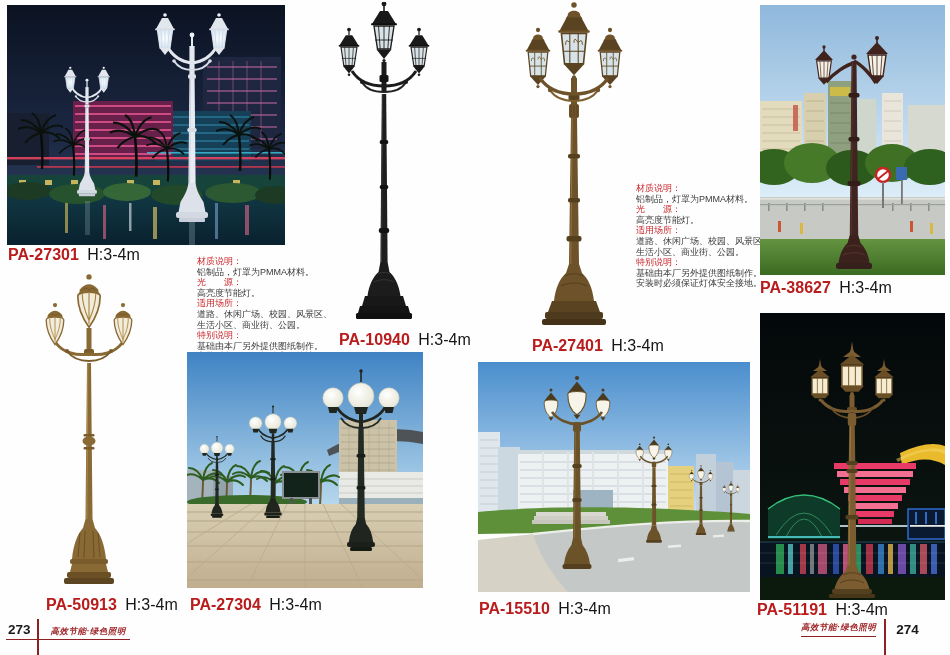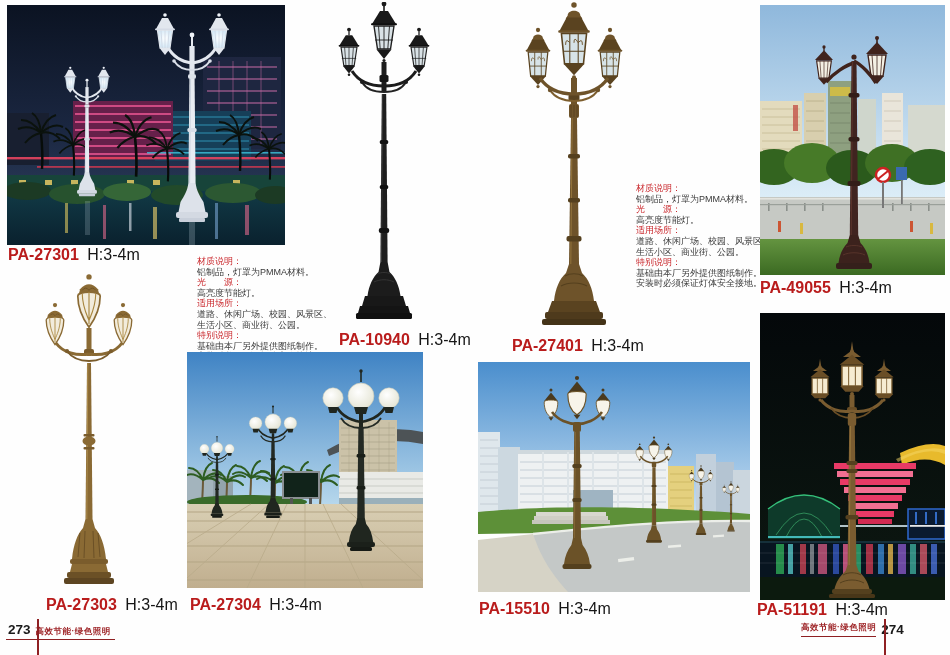--- a/index.html
+++ b/index.html
@@ -4,23 +4,23 @@
 <style>
   html,body{margin:0;padding:0;background:#ffffff;}
   #page{position:relative;width:950px;height:655px;background:#fefefe;overflow:hidden;
         font-family:"Liberation Sans","DejaVu Sans",sans-serif;}
   .photo, .lampfig{position:absolute;display:block;}
   .plabel{position:absolute;font-size:16px;white-space:nowrap;letter-spacing:0;}
   .plabel .code{color:#b91c1c;font-weight:bold;}
   .plabel .ht{color:#161616;font-weight:500;margin-left:4px;}
   .spec{position:absolute;width:142px;font-size:9px;line-height:10.6px;color:#3a3a3a;}
   .spec .sr{color:#c9252a;font-weight:normal;}
-  .footer{position:absolute;top:620px;height:17px;display:flex;align-items:flex-end;gap:5px;}
+  .footer{position:absolute;top:620px;height:17px;display:flex;align-items:flex-end;gap:20px;}
   .footer .pageno{font-size:13.5px;font-weight:bold;color:#1a1a1a;line-height:14px;}
-  .footer .slogan{font-size:8.5px;font-weight:bold;color:#a0292c;line-height:12px;letter-spacing:.5px;}
+  .footer .slogan{font-size:8.5px;font-weight:bold;color:#a0292c;line-height:12px;letter-spacing:.5px;font-style:italic;}
   .footer-l{left:6px;border-bottom:1.5px solid #8f2023;padding:0 4px 2px 2px;}
   .footer-r{left:799px;padding:0 2px 2px 2px;}
   .footer-r .slogan{border-bottom:1.5px solid #8f2023;padding-bottom:3px;}
   .vline{position:absolute;width:1.5px;background:#8f2023;}
   .vline-l{left:37px;top:619px;height:36px;}
   .vline-r{left:884px;top:619px;height:36px;}
 </style>
 </head>
 <body>
 
@@ -191,21 +191,21 @@
     <rect x="47.5" y="161" width="11" height="2.5" rx="1" fill="#7a5c2c"></rect>
     <rect x="47.5" y="174" width="11" height="2.5" rx="1" fill="#7a5c2c"></rect>
     <path d="M49.5,246 L56.5,246 L59,255 C64.5,261 68.5,271 70,286 L36,286 C37.5,271 41.5,261 47,255 Z" fill="#8a6a34"></path>
     <path d="M44,260 L42,284 M49,258 L48,285 M57,258 L58,285 M62,260 L64,284" stroke="#6b5026" stroke-width="1" fill="none"></path>
     <rect x="34" y="286" width="38" height="5" rx="2" fill="#7a5c2c"></rect>
     <polygon points="36,291 70,291 72,299 34,299" fill="#8a6a34"></polygon>
     <rect x="31" y="299" width="44" height="6" rx="2" fill="#6b5026"></rect>
     <rect x="28" y="305" width="50" height="6" rx="2" fill="#5d4522"></rect>
   </svg>
   <div class="plabel" style="left:46px;top:596px">
-    <span class="code">PA-27303</span>
+    <span class="code">PA-50913</span>
     <span class="ht">H:3-4m</span>
   </div>
 
   <svg class="lampfig" style="left:333px;top:2px" width="102" height="325" viewBox="0 0 102 325">
     <defs>
       <g id="blant">
         <circle cx="0" cy="2" r="2.4" fill="#1b1b1b"></circle>
           <rect x="-0.8" y="4" width="1.6" height="5" fill="#1b1b1b"></rect>
         <polygon points="-12,22 12,22 4,9 -4,9" fill="#191919"></polygon>
         <rect x="-13" y="21.3" width="26" height="2" rx="1" fill="#101010"></rect>
@@ -273,21 +273,21 @@
     <path d="M51.2,116 L49.8,262" stroke="#93743c" stroke-width="1"></path>
     <rect x="47" y="152" width="12" height="4.5" rx="1.8" fill="#55401e"></rect>
     <rect x="47" y="196" width="12" height="4.5" rx="1.8" fill="#55401e"></rect>
     <rect x="45.5" y="234" width="15" height="5.5" rx="2" fill="#55401e"></rect>
     <path d="M48,262 L58,262 L61,271 C67.5,277 71.5,286 73,299 L33,299 C34.5,286 38.5,277 45,271 Z" fill="#6e532a"></path>
     <path d="M44,274 C49,271 57,271 62,274 M40,284 C47,280 59,280 66,284" stroke="#55401e" stroke-width="1.1" fill="none"></path>
     <polygon points="31,299 75,299 79,310 27,310" fill="#5a4320"></polygon>
     <rect x="24" y="310" width="58" height="7" rx="2" fill="#4e3a1c"></rect>
     <rect x="21" y="317" width="64" height="6" rx="2" fill="#443318"></rect>
   </svg>
-  <div class="plabel" style="left:512px;top:337px">
+  <div class="plabel" style="left:532px;top:337px">
     <span class="code">PA-27401</span>
     <span class="ht">H:3-4m</span>
   </div>
 
   <div class="spec" style="left:636px;top:183px">
     <div class="sr">材质说明：</div>
     <div class="st">铝制品，灯罩为PMMA材料。</div>
     <div class="sr">光　　源：</div>
     <div class="st">高亮度节能灯。</div>
     <div class="sr">适用场所：</div>
@@ -381,21 +381,21 @@
       <path d="M92.6,56 L91.2,230" stroke="#5e362c" stroke-width="0.9"></path>
       <rect x="88.5" y="88" width="11" height="4.5" rx="1.8" fill="#331d18"></rect>
       <rect x="88.5" y="132" width="11" height="4.5" rx="1.8" fill="#331d18"></rect>
       <rect x="87.5" y="176" width="13" height="5" rx="2" fill="#331d18"></rect>
       <path d="M89.8,230 L98.2,230 L100.5,238 C105.5,243 108.5,250 109.5,258 L78.5,258 C79.5,250 82.5,243 87.5,238 Z" fill="#3c221d"></path>
       <path d="M86,242 C90,240 98,240 102,242 M83,250 C89,247 99,247 105,250" stroke="#57332a" stroke-width="1" fill="none"></path>
       <rect x="76" y="258" width="36" height="6" rx="2" fill="#35201b"></rect>
     </g>
   </svg>
   <div class="plabel" style="left:760px;top:279px">
-    <span class="code">PA-49055</span>
+    <span class="code">PA-38627</span>
     <span class="ht">H:3-4m</span>
   </div>
 
   <svg class="photo" style="left:187px;top:352px" width="236" height="236" viewBox="0 0 236 236">
     <defs>
       <linearGradient id="sky3" x1="0" y1="0" x2="0" y2="1">
         <stop offset="0" stop-color="#3f83c4"></stop>
           <stop offset="1" stop-color="#b6d7ec"></stop>
       </linearGradient>
       <linearGradient id="pave3" x1="0" y1="0" x2="0" y2="1">

